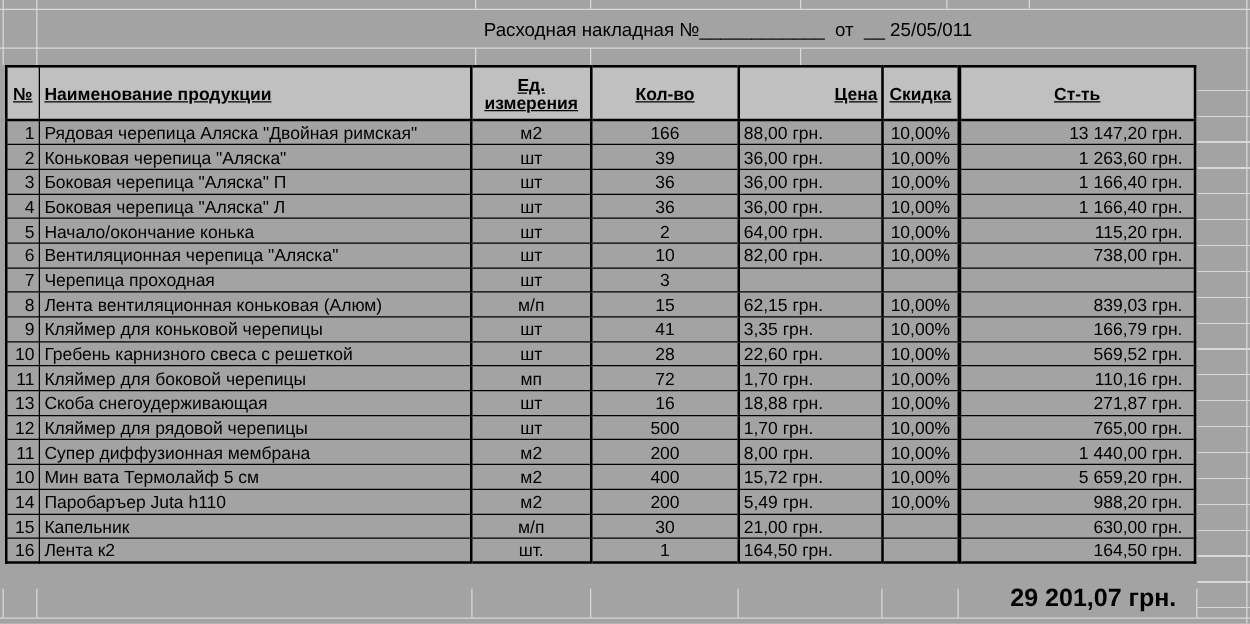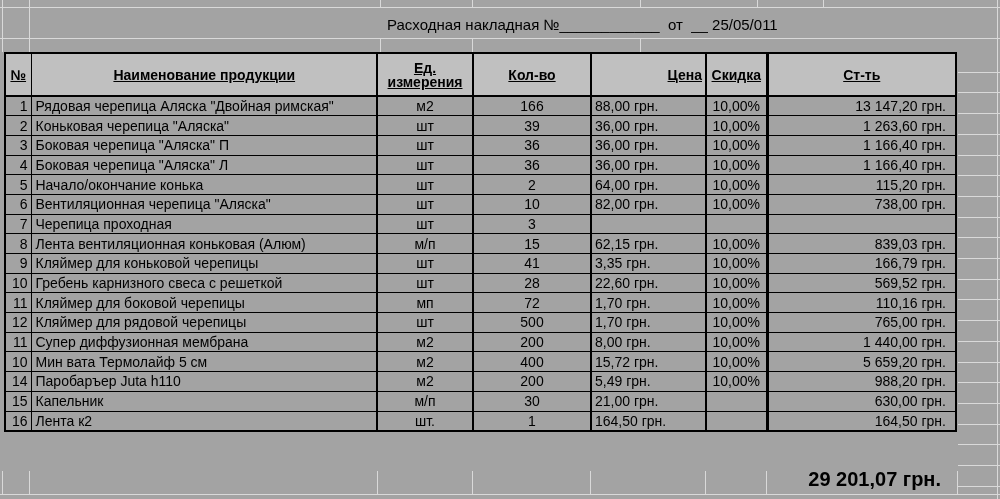--- a/index.html
+++ b/index.html
@@ -83,21 +83,21 @@
         <col style="width:346px">
         <col style="width:96px">
       <col style="width:118px">
         <col style="width:115px">
         <col style="width:61px">
         <col style="width:189px">
     </colgroup>
     <thead>
       <tr>
         <th class="col-num" style="text-align:center;">№</th>
-        <th class="col-name" style="text-align:center;">Наименование продукции</th>
+        <th class="col-name" style="text-align:left;">Наименование продукции</th>
         <th class="col-unit"><span>Ед.</span><br><span>измерения</span></th>
         <th class="col-qty">Кол-во</th>
         <th class="col-price" style="text-align:right; padding-right:3px;">Цена</th>
         <th class="col-disc">Скидка</th>
         <th class="col-total" style="text-align:center; padding-right:3px;">Ст-ть</th>
       </tr>
     </thead>
     <tbody>
         <tr>
     <td class="col-num">1</td>
@@ -192,20 +192,29 @@
         <tr>
     <td class="col-num">11</td>
     <td class="col-name">Кляймер для боковой черепицы</td>
     <td class="col-unit">мп</td>
     <td class="col-qty">72</td>
     <td class="col-price">1,70 грн.</td>
     <td class="col-disc">10,00%</td>
     <td class="col-total">110,16 грн.</td>
   </tr>
         <tr>
+    <td class="col-num">13</td>
+    <td class="col-name">Скоба снегоудерживающая</td>
+    <td class="col-unit">шт</td>
+    <td class="col-qty">16</td>
+    <td class="col-price">18,88 грн.</td>
+    <td class="col-disc">10,00%</td>
+    <td class="col-total">271,87 грн.</td>
+  </tr>
+        <tr>
     <td class="col-num">12</td>
     <td class="col-name">Кляймер для рядовой черепицы</td>
     <td class="col-unit">шт</td>
     <td class="col-qty">500</td>
     <td class="col-price">1,70 грн.</td>
     <td class="col-disc">10,00%</td>
     <td class="col-total">765,00 грн.</td>
   </tr>
         <tr>
     <td class="col-num">11</td>

